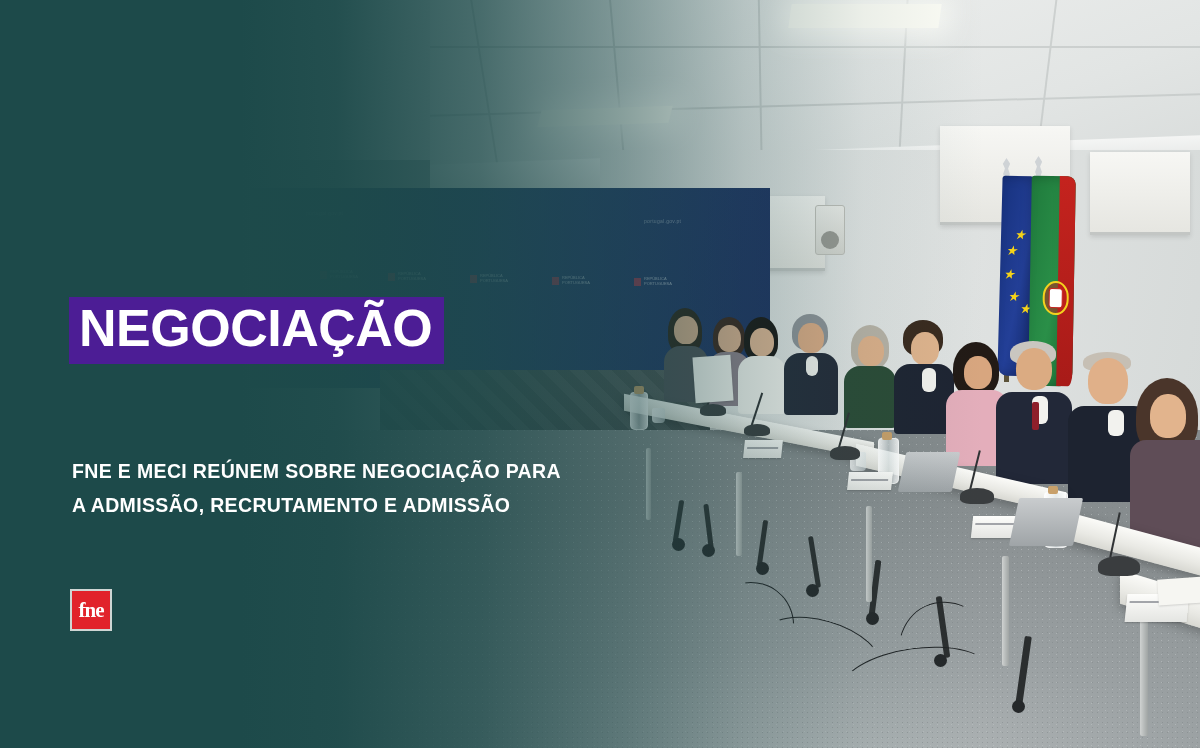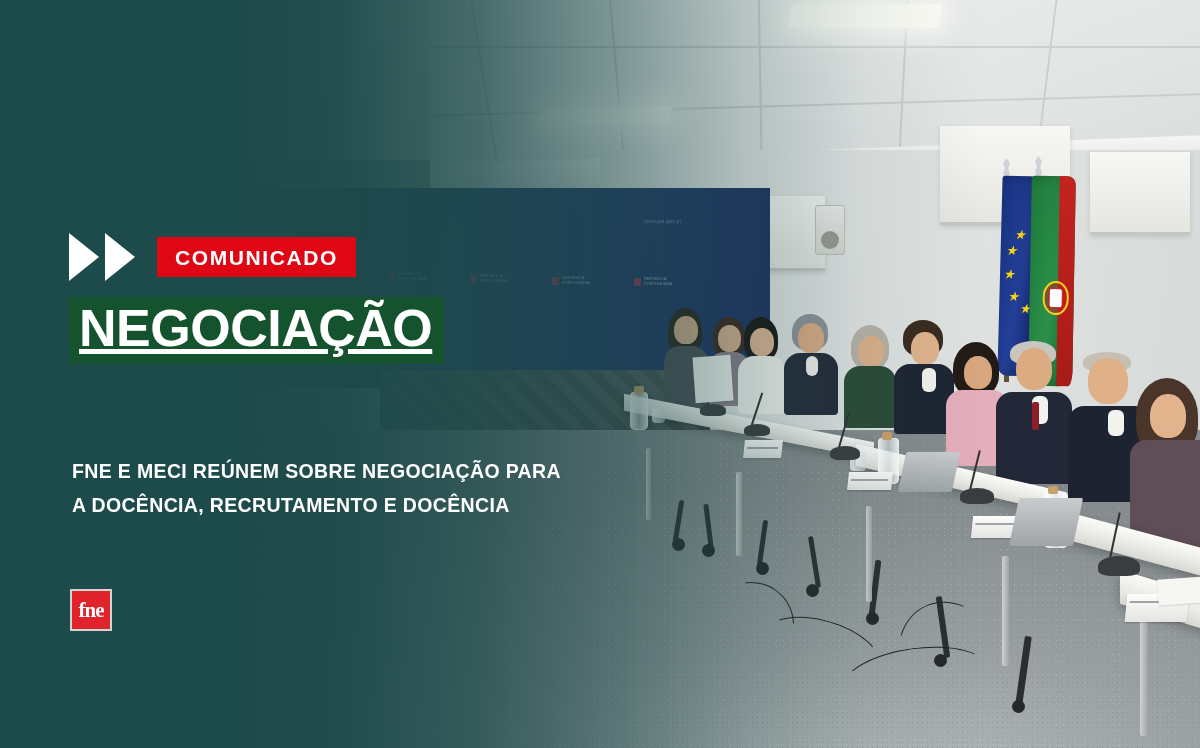--- a/index.html
+++ b/index.html
@@ -174,27 +174,26 @@
   }
   .badge{
     background:#e00714;color:#fff;
     font-size:21px;font-weight:bold;letter-spacing:1.6px;
     padding:10px 18px 9px 18px;line-height:1;
     margin-left:8px;
   }
 
   .title{position:absolute;left:69px;top:297px;}
   .title .line{
-    display:table;background:#14532d;color:#fff;
+    display:table;background:#4c1d95;color:#fff;
     font-size:52px;font-weight:bold;letter-spacing:-0.5px;
     line-height:1.02;
     padding:5px 12px 9px 10px;
     margin-bottom:1px;
     white-space:nowrap;
-    text-decoration:underline;
   }
 
   .subtitle{
     position:absolute;left:72px;top:455px;color:#fff;
     font-size:19.5px;font-weight:bold;letter-spacing:.35px;line-height:1.72;
   }
   .subtitle div{white-space:nowrap;}
 
   
   .logo{position:absolute;left:70px;top:589px;display:flex;align-items:center;gap:13px;}
@@ -418,35 +417,28 @@
     <div class="cable" style="left:760px;top:620px;width:120px;height:60px;transform:rotate(16deg);"></div>
     <div class="cable" style="left:840px;top:648px;width:150px;height:64px;transform:rotate(-8deg);"></div>
     <div class="cable" style="left:700px;top:580px;width:90px;height:100px;transform:rotate(40deg);"></div>
     <div class="cable" style="left:900px;top:600px;width:100px;height:120px;transform:rotate(-25deg);"></div>
   </div>
 
   <div class="overlay"></div>
 
   <div class="content">
 
-    <div class="kicker-row">
-      <span class="ff-icon">
-        <span></span>
-          <span></span>
-      </span>
-      <span class="badge">COMUNICADO</span>
-    </div>
 
     <div class="title">
       <div class="line">NEGOCIAÇÃO</div>
     </div>
 
     <div class="subtitle">
       <div>FNE E MECI REÚNEM SOBRE NEGOCIAÇÃO PARA</div>
-      <div>A DOCÊNCIA, RECRUTAMENTO E DOCÊNCIA</div>
+      <div>A ADMISSÃO, RECRUTAMENTO E ADMISSÃO</div>
     </div>
 
     <div class="logo">
       <div class="fne">fne</div>
     </div>
 
   </div>
 </div>
 
 </body></html>

